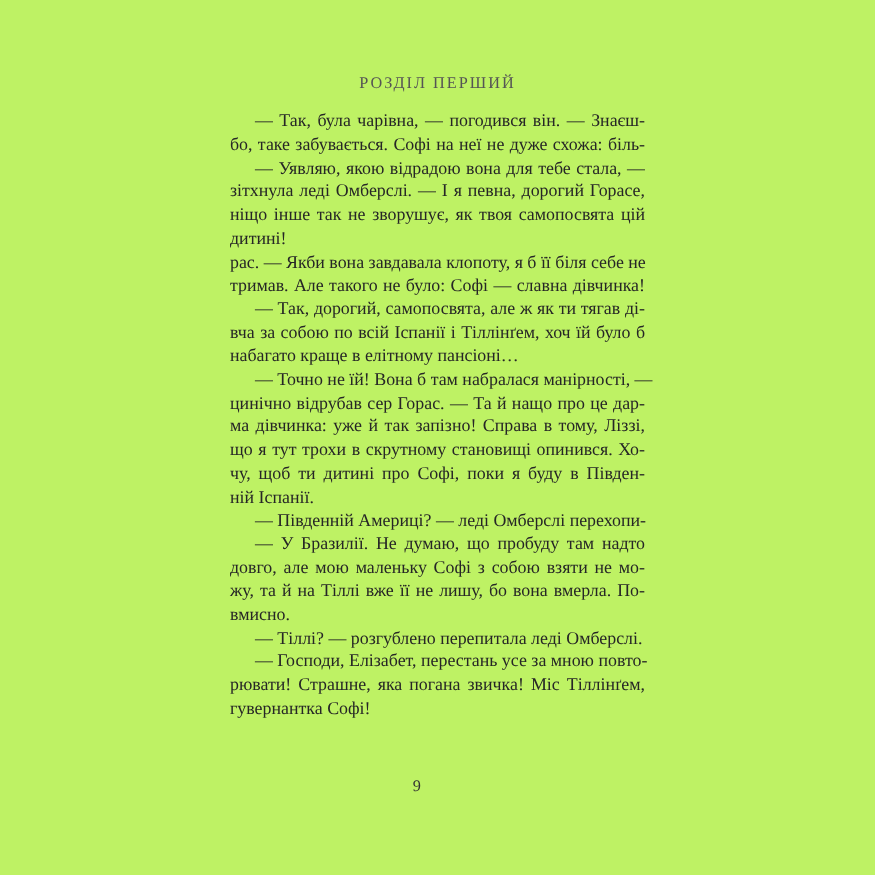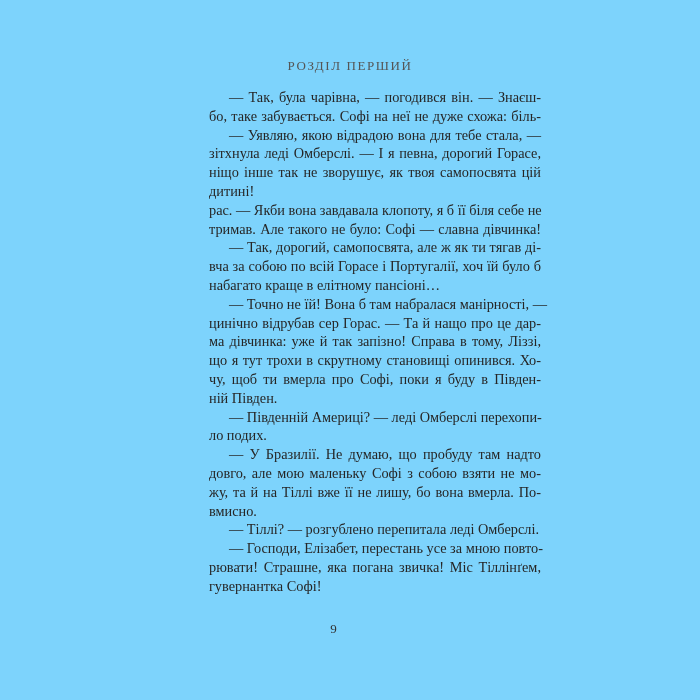--- a/index.html
+++ b/index.html
@@ -12,42 +12,41 @@
       height: 700px;
       position: relative;
       overflow: hidden;
       font-family: "Liberation Serif", "DejaVu Serif", serif;
       color: #2a2a2a;
     }
     .page {
       position: absolute;
       left: 0; top: 0;
       width: 700px; height: 700px;
-      background: #7dd3fc;
+      background: #bef264;
     }
     .chapter-title {
       position: absolute;
       top: 58px;
       left: 0;
       width: 700px;
       text-align: center;
       font-size: 13px;
       letter-spacing: 1.6px;
       color: #555;
       font-weight: normal;
     }
     .text-block {
       position: absolute;
       top: 88px;
       left: 184px;
       width: 332px;
       font-size: 14.3px;
       line-height: 18.8px;
       color: #262626;
-      margin-left: 25px;
     }
     .line {
       display: block;
       white-space: nowrap;
       text-align: justify;
       text-align-last: justify;
       height: 18.8px;
     }
     .line.indent {
       padding-left: 20px;
@@ -74,30 +73,29 @@
   <div class="text-block" id="text-block">
     <span class="line indent">— Так, була чарівна, — погодився він. — Знаєш-</span>
     <span class="line">бо, таке забувається. Софі на неї не дуже схожа: біль-</span>
     <span class="line indent">— Уявляю, якою відрадою вона для тебе стала, —</span>
     <span class="line">зітхнула леді Омберслі. — І я певна, дорогий Горасе,</span>
     <span class="line">ніщо інше так не зворушує, як твоя самопосвята цій</span>
     <span class="line last">дитині!</span>
     <span class="line">рас. — Якби вона завдавала клопоту, я б її біля себе не</span>
     <span class="line">тримав. Але такого не було: Софі — славна дівчинка!</span>
     <span class="line indent">— Так, дорогий, самопосвята, але ж як ти тягав ді-</span>
-    <span class="line">вча за собою по всій Горасе і Португалії, хоч їй було б</span>
+    <span class="line">вча за собою по всій Іспанії і Тіллінґем, хоч їй було б</span>
     <span class="line last">набагато краще в елітному пансіоні…</span>
     <span class="line indent">— Точно не їй! Вона б там набралася манірності, —</span>
     <span class="line">цинічно відрубав сер Горас. — Та й нащо про це дар-</span>
     <span class="line">ма дівчинка: уже й так запізно! Справа в тому, Ліззі,</span>
     <span class="line">що я тут трохи в скрутному становищі опинився. Хо-</span>
-    <span class="line">чу, щоб ти вмерла про Софі, поки я буду в Півден-</span>
-    <span class="line last">ній Півден.</span>
+    <span class="line">чу, щоб ти дитині про Софі, поки я буду в Півден-</span>
+    <span class="line last">ній Іспанії.</span>
     <span class="line indent">— Південній Америці? — леді Омберслі перехопи-</span>
-    <span class="line last">ло подих.</span>
     <span class="line indent">— У Бразилії. Не думаю, що пробуду там надто</span>
     <span class="line">довго, але мою маленьку Софі з собою взяти не мо-</span>
     <span class="line">жу, та й на Тіллі вже її не лишу, бо вона вмерла. По-</span>
     <span class="line last">вмисно.</span>
     <span class="line indent last">— Тіллі? — розгублено перепитала леді Омберслі.</span>
     <span class="line indent">— Господи, Елізабет, перестань усе за мною повто-</span>
     <span class="line">рювати! Страшне, яка погана звичка! Міс Тіллінґем,</span>
     <span class="line last">гувернантка Софі!</span>
   </div>
 

